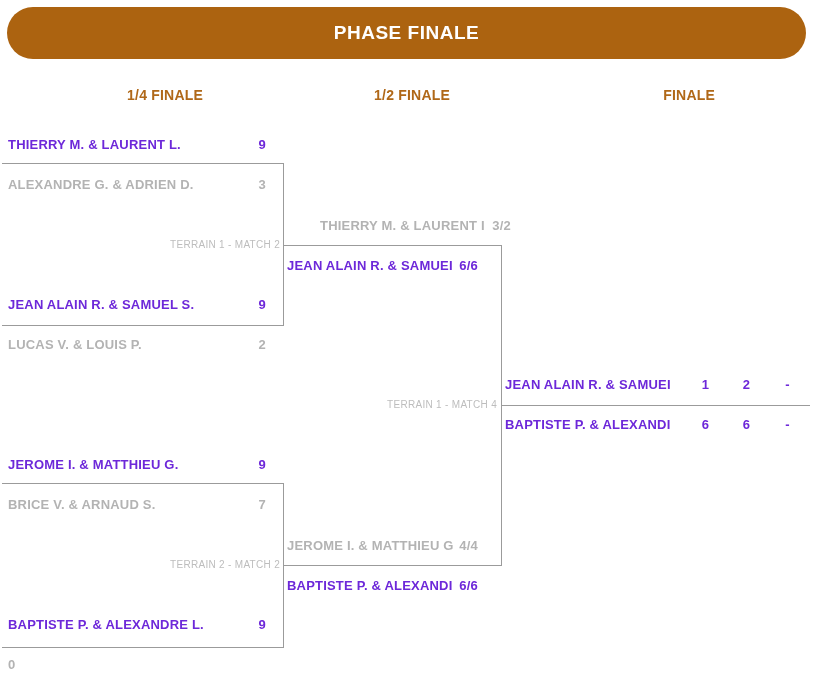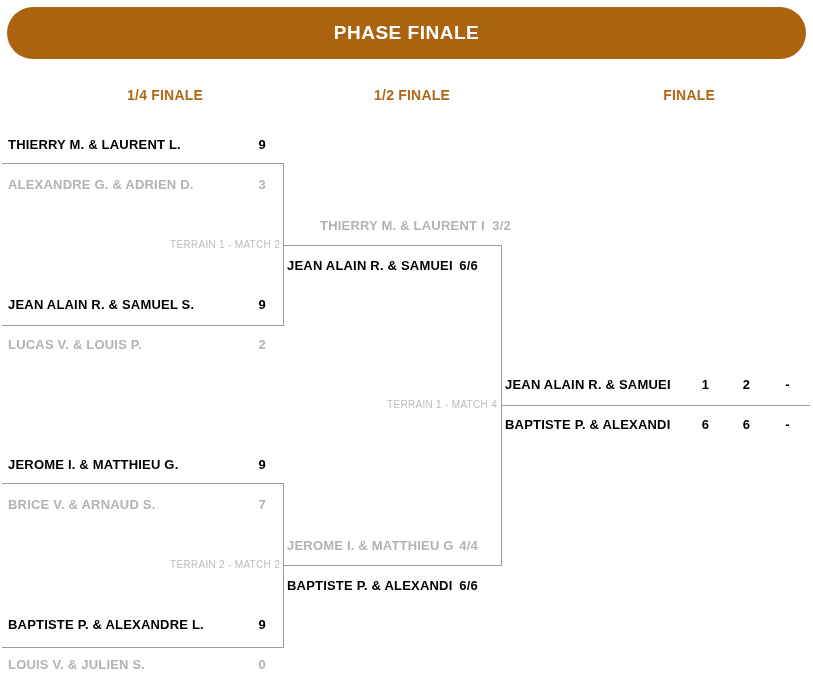--- a/index.html
+++ b/index.html
@@ -34,21 +34,21 @@
   .v { width: 1px; }
 
   
   .row {
     position: absolute; height: 18px; line-height: 18px;
     display: flex; justify-content: space-between; align-items: center;
     font-size: 13px; font-weight: bold; letter-spacing: 0.2px; white-space: nowrap;
   }
   .row .team { overflow: hidden; }
   .row .score { text-align: right; }
-  .dark { color: #000000; }
+  .dark { color: #6d28d9; }
   .gray { color: #B3B3B3; }
 
   .qf { left: 8px; width: 258px; }
   .sf { left: 287px; width: 191px; }
 
   .fin { left: 505px; width: 303px; }
   .fin .team { width: 180px; }
   .fin .cell { width: 41px; text-align: center; }
 
   
@@ -132,21 +132,20 @@
     <span class="team">BRICE V. &amp; ARNAUD S.</span>
     <span class="score">7</span>
   </div>
   <div class="terrain" style="left:60px; top:559px;">TERRAIN 2 - MATCH 2</div>
 
   <div class="row qf dark" style="top:616px;">
     <span class="team">BAPTISTE P. &amp; ALEXANDRE L.</span>
     <span class="score">9</span>
   </div>
   <div class="row qf gray" style="top:656px;">
-    <span class="team">LOUIS V. &amp; JULIEN S.</span>
     <span class="score">0</span>
   </div>
 
   <div class="row sf gray" style="top:537px;">
     <span class="team">JEROME I. &amp; MATTHIEU G</span>
     <span class="score">4/4</span>
   </div>
   <div class="row sf dark" style="top:577px;">
     <span class="team">BAPTISTE P. &amp; ALEXANDI</span>
     <span class="score">6/6</span>

